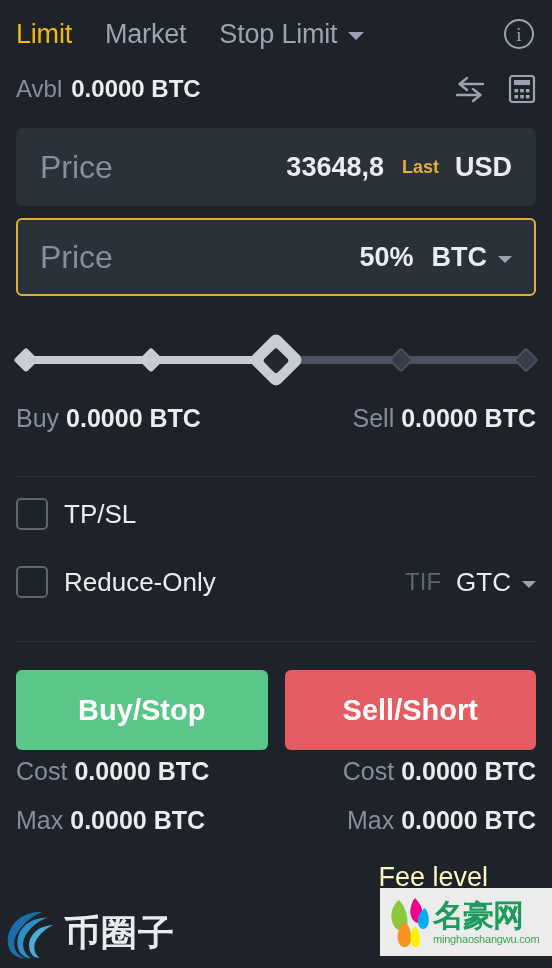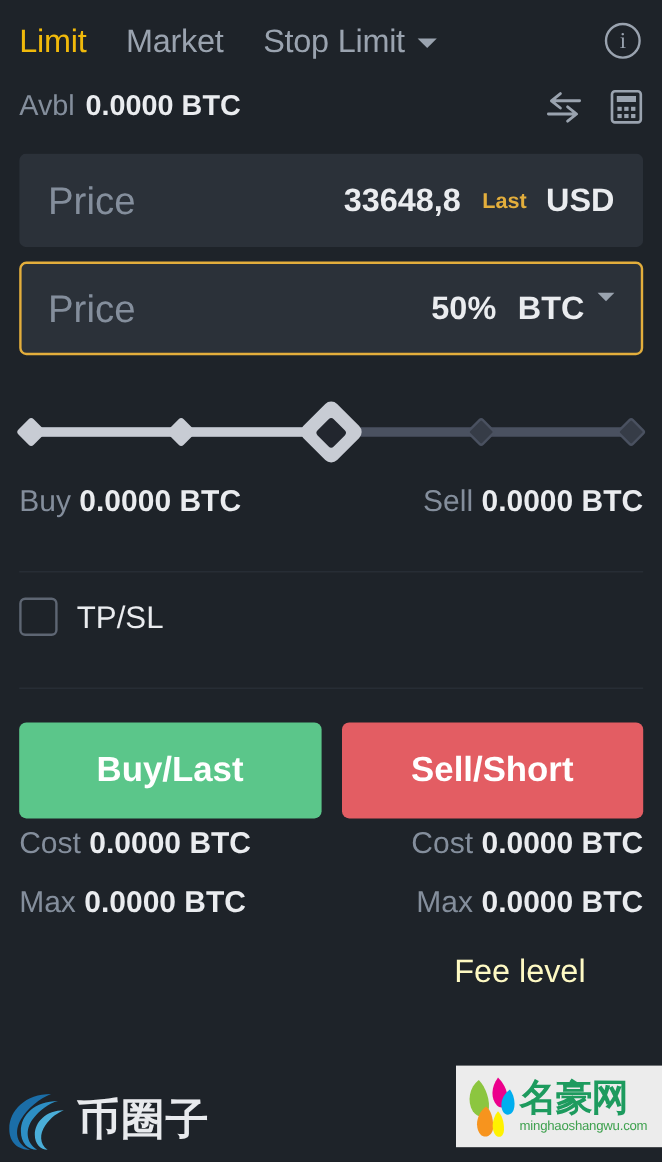--- a/index.html
+++ b/index.html
@@ -116,21 +116,21 @@
     font-size: 18px;
     color: #e3ae3c;
     font-weight: bold;
     margin-right: 16px;
   }
   .field-unit {
     font-size: 27px;
     color: #eaecef;
     font-weight: bold;
   }
-  .field-unit-row { display: flex; align-items: flex-start; }
+  .field-unit-row { display: flex; align-items: center; }
 
   
   .slider-wrap {
     position: relative;
     height: 72px;
     margin-top: 34px;
   }
   .slider {
     position: absolute;
     left: 10px;
@@ -397,25 +397,35 @@
     </div>
   </div>
 
   <div class="divider"></div>
 
   <div class="check-row">
     <span class="checkbox"></span>
     <span class="check-label">TP/SL</span>
   </div>
 
+  <div class="check-row">
+    <span class="checkbox"></span>
+    <span class="check-label">Reduce-Only</span>
+    <div class="spacer"></div>
+    <div class="tif-group">
+      <span class="tif-label">TIF</span>
+      <span class="tif-value">GTC</span>
+      <span class="caret small"></span>
+    </div>
+  </div>
 
   <div class="divider"></div>
 
   <div class="actions">
-    <button class="action-btn buy-btn">Buy/Last</button>
+    <button class="action-btn buy-btn">Buy/Stop</button>
     <button class="action-btn sell-btn">Sell/Short</button>
   </div>
 
   <div class="stat-row">
     <div class="stat-group">
       <span class="stat-label">Cost</span>
       <span class="stat-value">0.0000 BTC</span>
     </div>
     <div class="stat-group">
       <span class="stat-label">Cost</span>

